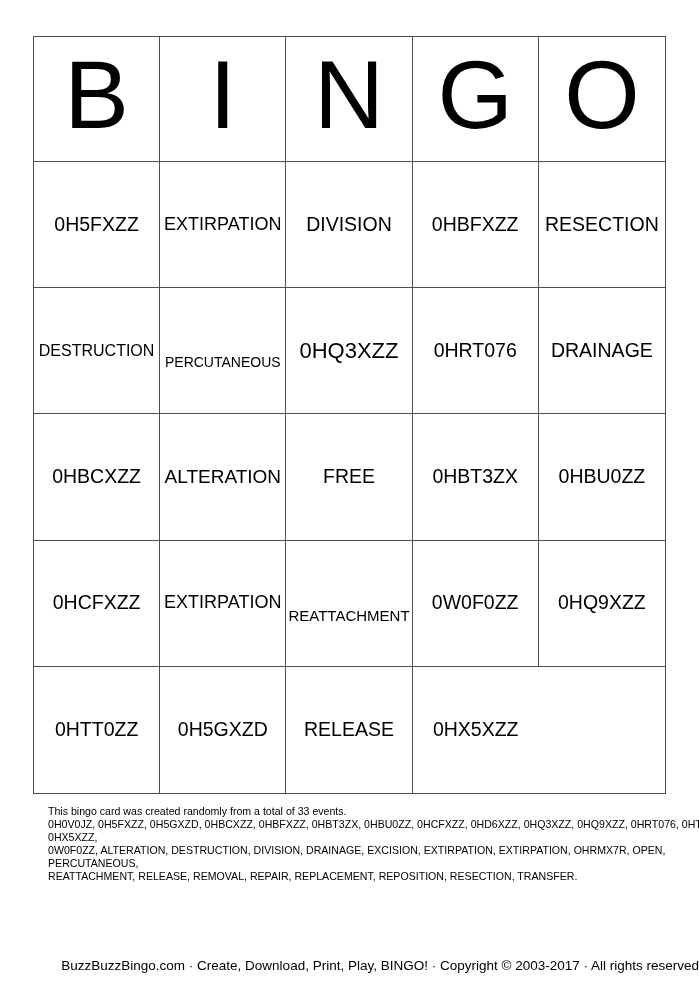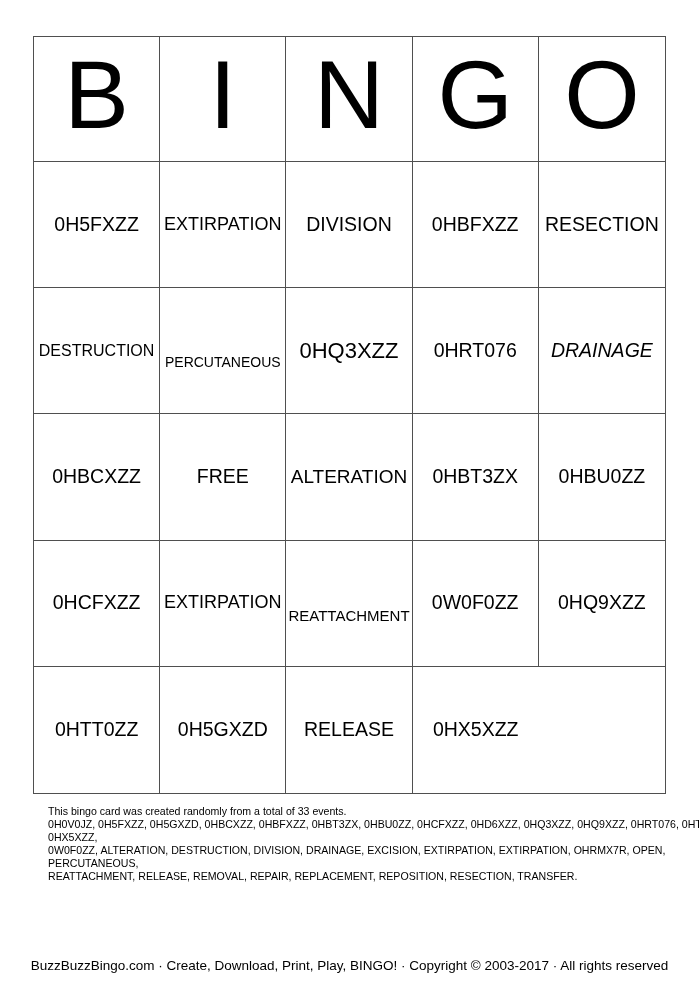--- a/index.html
+++ b/index.html
@@ -27,21 +27,21 @@
   .cell-text{
     display:inline-block;white-space:nowrap;font-size:19.5px;
     line-height:1.1;font-weight:400;
   }
   .note{
     position:absolute;left:8px;top:805px;width:688px;
     font-size:10.6px;line-height:12.9px;color:#000;margin-left:40px;
   }
   .note div{margin:0;}
   .bottom-bar{
-    position:absolute;left:0;top:958px;width:699px;text-align:center;
+    position:absolute;left:0;top:958px;width:699px;text-align:right;
     font-size:13.5px;line-height:1.2;color:#000;
   }
 </style>
 </head>
 <body>
 
 <div class="page">
 
   <div class="board">
 
@@ -83,31 +83,31 @@
     <div class="cell">
         <span class="cell-text" style="font-size: 14px; margin-top: 24px;">PERCUTANEOUS</span>
       </div>
     <div class="cell">
         <span class="cell-text" style="font-size: 22px;">0HQ3XZZ</span>
       </div>
     <div class="cell">
         <span class="cell-text" style="font-size: 19.5px;">0HRT076</span>
       </div>
     <div class="cell last-col">
-        <span class="cell-text" style="font-size: 19.5px; font-style: italic;">DRAINAGE</span>
+        <span class="cell-text" style="font-size: 19.5px;">DRAINAGE</span>
       </div>
 
     <div class="cell">
         <span class="cell-text" style="font-size: 19.5px;">0HBCXZZ</span>
       </div>
     <div class="cell">
-        <span class="cell-text" style="font-size: 19.5px;">FREE</span>
+        <span class="cell-text" style="font-size: 19px;">ALTERATION</span>
       </div>
     <div class="cell">
-        <span class="cell-text" style="font-size: 19px;">ALTERATION</span>
+        <span class="cell-text" style="font-size: 19.5px;">FREE</span>
       </div>
     <div class="cell">
         <span class="cell-text" style="font-size: 19.5px;">0HBT3ZX</span>
       </div>
     <div class="cell last-col">
         <span class="cell-text" style="font-size: 19.5px;">0HBU0ZZ</span>
       </div>
 
     <div class="cell">
         <span class="cell-text" style="font-size: 19.5px;">0HCFXZZ</span>

